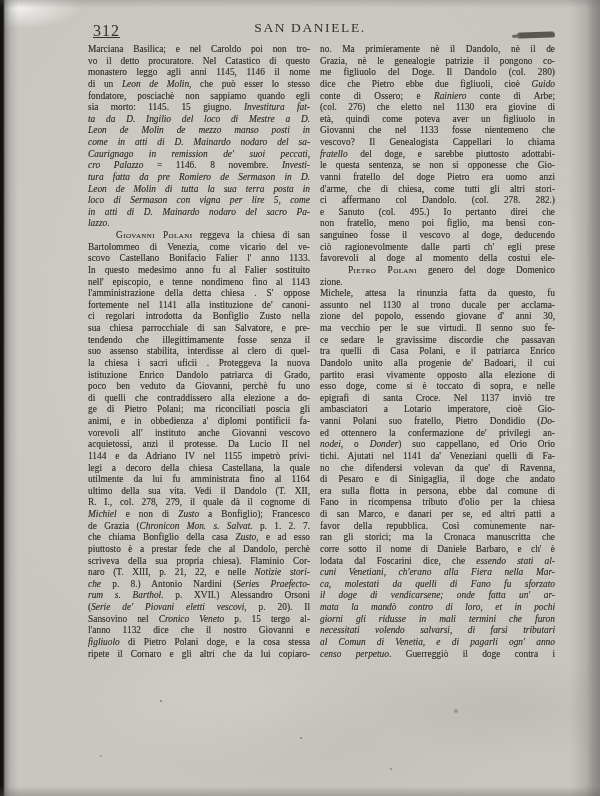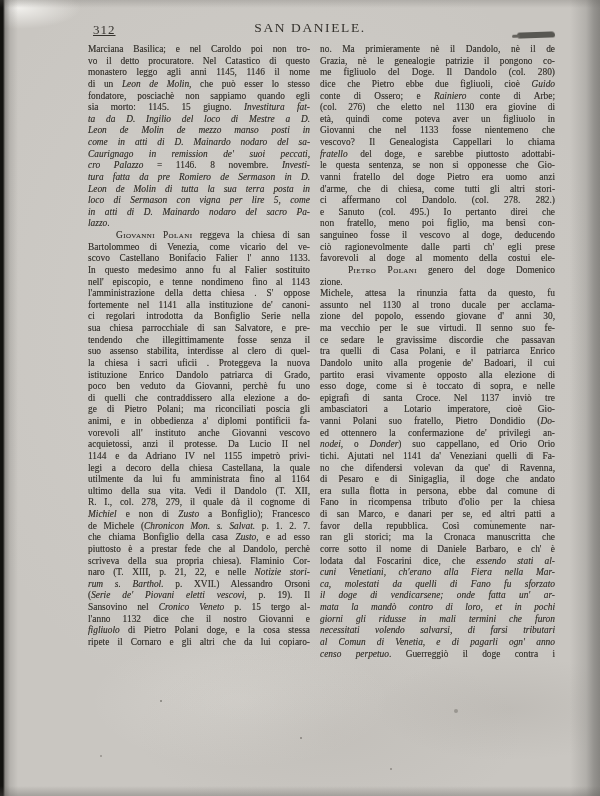--- a/index.html
+++ b/index.html
@@ -22,21 +22,21 @@
   
   .edge-left{position:absolute;left:0;top:0;bottom:0;width:18px;
     background:linear-gradient(to right,#131310 0,#131310 3px,rgba(90,88,84,.55) 5px,rgba(120,118,114,.25) 10px,rgba(120,118,114,0) 18px);}
   .edge-right{position:absolute;right:0;top:0;bottom:0;width:30px;
     background:linear-gradient(to left,#878581 0,#94928e 6px,rgba(150,148,144,.45) 14px,rgba(150,148,144,0) 30px);}
   .edge-top{position:absolute;left:0;top:0;right:0;height:8px;
     background:linear-gradient(to bottom,rgba(100,98,94,.25),rgba(100,98,94,0));}
   .edge-bottom{position:absolute;left:0;bottom:0;right:0;height:10px;
     background:linear-gradient(to top,rgba(95,92,88,.35),rgba(95,92,88,0));}
   
-  .pagenum{position:absolute;left:93px;top:22px;font-size:13px;letter-spacing:1px;text-decoration:underline;}
+  .pagenum{position:absolute;left:93px;top:22px;font-size:16px;letter-spacing:1px;text-decoration:underline;}
   .runtitle{position:absolute;left:50%;top:20px;transform:translateX(-50%);
     font-size:13.5px;letter-spacing:1.6px;white-space:nowrap;margin-left:10px;}
   .smudge{position:absolute;left:517px;top:32px;width:38px;height:6px;
     background:#45443f;border-radius:3px 4px 2px 3px;transform:rotate(-2deg);filter:blur(.4px);opacity:.85;}
   .smudge::after{content:"";position:absolute;left:-5px;top:2px;width:8px;height:3px;background:#55534e;border-radius:2px;}
   
   .col{position:absolute;top:44px;}
   .col-left{left:88px;width:222px;}
   .col-right{left:320px;width:235px;}
   .line{
@@ -86,45 +86,46 @@
       <div class="line"><i><span>loco di Sermason con vigna per lire 5, come</span></i></div>
       <div class="line"><i><span>in atti di D. Mainardo nodaro del sacro Pa-</span></i></div>
       <div class="line para-end"><i><span>lazzo</span></i><span>.</span></div>
       <div class="line indent"><span class="sc">Giovanni Polani</span><span> reggeva la chiesa di san</span></div>
       <div class="line"><span>Bartolommeo di Venezia, come vicario del ve-</span></div>
       <div class="line"><span>scovo Castellano Bonifacio Falier l' anno 1133.</span></div>
       <div class="line"><span>In questo medesimo anno fu al Falier sostituito</span></div>
       <div class="line"><span>nell' episcopio, e tenne nondimeno fino al 1143</span></div>
       <div class="line"><span>l'amministrazione della detta chiesa . S' oppose</span></div>
       <div class="line"><span>fortemente nel 1141 alla instituzione de' canoni-</span></div>
-      <div class="line"><span>ci regolari introdotta da Bonfiglio Serie nella</span></div>
+      <div class="line"><span>ci regolari introdotta da Bonfiglio Zusto nella</span></div>
       <div class="line"><span>sua chiesa parrocchiale di san Salvatore, e pre-</span></div>
       <div class="line"><span>tendendo che illegittimamente fosse senza il</span></div>
       <div class="line"><span>suo assenso stabilita, interdisse al clero di quel-</span></div>
       <div class="line"><span>la chiesa i sacri uficii . Proteggeva la nuova</span></div>
       <div class="line"><span>istituzione Enrico Dandolo patriarca di Grado,</span></div>
       <div class="line"><span>poco ben veduto da Giovanni, perchè fu uno</span></div>
       <div class="line"><span>di quelli che contraddissero alla elezione a do-</span></div>
       <div class="line"><span>ge di Pietro Polani; ma riconciliati poscia gli</span></div>
       <div class="line"><span>animi, e in obbedienza a' diplomi pontificii fa-</span></div>
       <div class="line"><span>vorevoli all' instituto anche Giovanni vescovo</span></div>
       <div class="line"><span>acquietossi, anzi il protesse. Da Lucio II nel</span></div>
       <div class="line"><span>1144 e da Adriano IV nel 1155 impetrò privi-</span></div>
       <div class="line"><span>legi a decoro della chiesa Castellana, la quale</span></div>
       <div class="line"><span>utilmente da lui fu amministrata fino al 1164</span></div>
       <div class="line"><span>ultimo della sua vita. Vedi il Dandolo (T. XII,</span></div>
       <div class="line"><span>R. I., col. 278, 279, il quale dà il cognome di</span></div>
       <div class="line"><i><span>Michiel</span></i><span> e non di </span><i><span>Zusto</span></i><span> a Bonfiglio); Francesco</span></div>
-      <div class="line"><span>de Michele (</span><i><span>Chronicon Mon. s. Salvat.</span></i><span> p. 1. 2. 7.</span></div>
+      <div class="line"><span>de Grazia (</span><i><span>Chronicon Mon. s. Salvat.</span></i><span> p. 1. 2. 7.</span></div>
       <div class="line"><span>che chiama Bonfiglio della casa </span><i><span>Zusto</span></i><span>, e ad esso</span></div>
       <div class="line"><span>piuttosto è a prestar fede che al Dandolo, perchè</span></div>
       <div class="line"><span>scriveva della sua propria chiesa). Flaminio Cor-</span></div>
       <div class="line"><span>naro (T. XIII, p. 21, 22, e nelle </span><i><span>Notizie stori-</span></i></div>
+      <div class="line"><i><span>che</span></i><span> p. 8.) Antonio Nardini (</span><i><span>Series Praefecto-</span></i></div>
       <div class="line"><i><span>rum s. Barthol.</span></i><span> p. XVII.) Alessandro Orsoni</span></div>
-      <div class="line"><span>(</span><i><span>Serie de' Piovani eletti vescovi</span></i><span>, p. 19). Il</span></div>
+      <div class="line"><span>(</span><i><span>Serie de' Piovani eletti vescovi</span></i><span>, p. 20). Il</span></div>
       <div class="line"><span>Sansovino nel </span><i><span>Cronico Veneto</span></i><span> p. 15 tergo al-</span></div>
       <div class="line"><span>l'anno 1132 dice che il nostro Giovanni e</span></div>
       <div class="line"><i><span>figliuolo</span></i><span> di Pietro Polani doge, e la cosa stessa</span></div>
       <div class="line"><span>ripete il Cornaro e gli altri che da lui copiaro-</span></div>
     </div>
   <div class="col col-right" id="col-right">
       <div class="line"><span>no. Ma primieramente nè il Dandolo, nè il de</span></div>
       <div class="line"><span>Grazia, nè le genealogie patrizie il pongono co-</span></div>
       <div class="line"><span>me figliuolo del Doge. Il Dandolo (col. 280)</span></div>
       <div class="line"><span>dice che Pietro ebbe due figliuoli, cioè </span><i><span>Guido</span></i></div>

